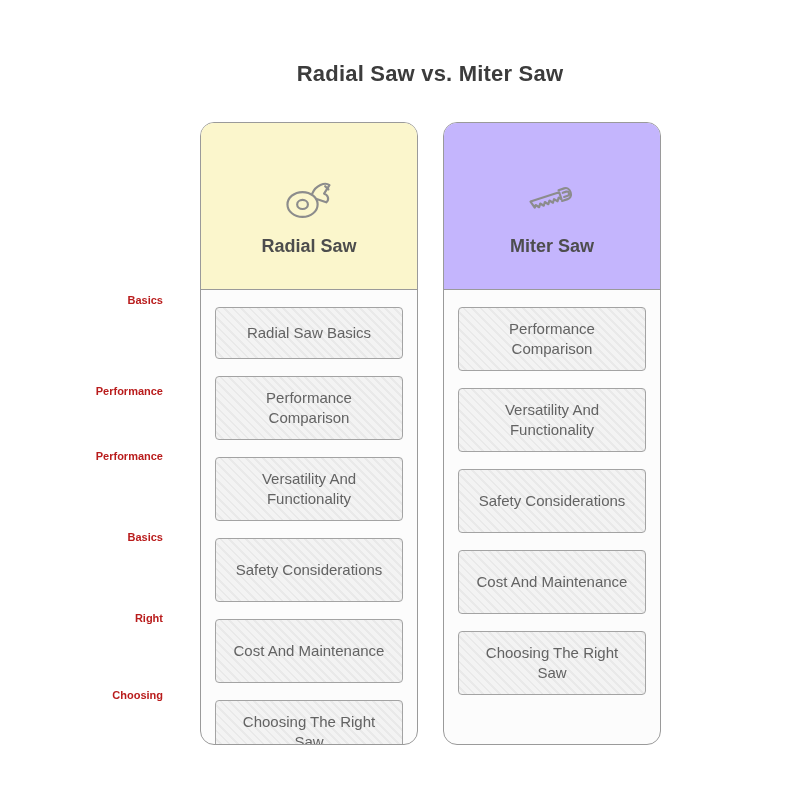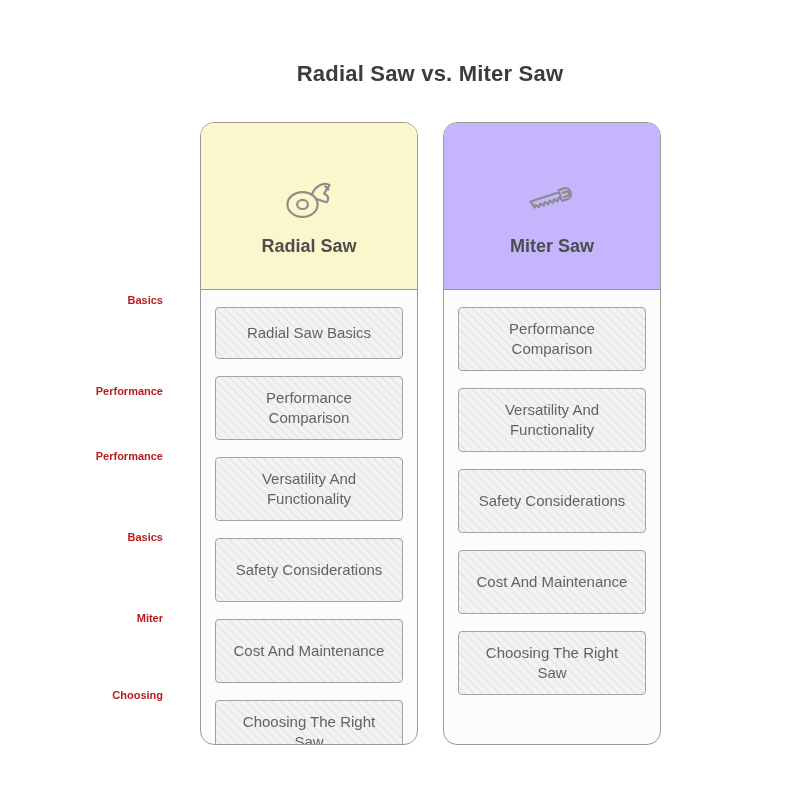--- a/index.html
+++ b/index.html
@@ -57,21 +57,21 @@
 <body>
 
 <div class="canvas">
 
   <h1 class="title">Radial Saw vs. Miter Saw</h1>
 
   <div class="row-label" style="top:300px">Basics</div>
   <div class="row-label" style="top:391px">Performance</div>
   <div class="row-label" style="top:456px">Performance</div>
   <div class="row-label" style="top:537px">Basics</div>
-  <div class="row-label" style="top:618px">Miter</div>
+  <div class="row-label" style="top:618px">Right</div>
   <div class="row-label" style="top:695px">Choosing</div>
 
   <div class="saw-col col-radial">
     <div class="col-header" style="background-color: rgb(251, 246, 204);">
       <span class="icon">
         <svg viewBox="0 0 52 48" width="56" height="52" fill="none" stroke="#8c8c8c" stroke-width="2" stroke-linecap="round" stroke-linejoin="round">
           <ellipse cx="20" cy="30" rx="14" ry="11.5"></ellipse>
           <ellipse cx="20" cy="30" rx="5" ry="4.2"></ellipse>
           <path d="M29 20 C 32 12, 41 9, 45 12 L 40 20 C 44 21, 45 26, 42 28 L 33 25"></path>
           <path d="M41 13 L44 16"></path>

